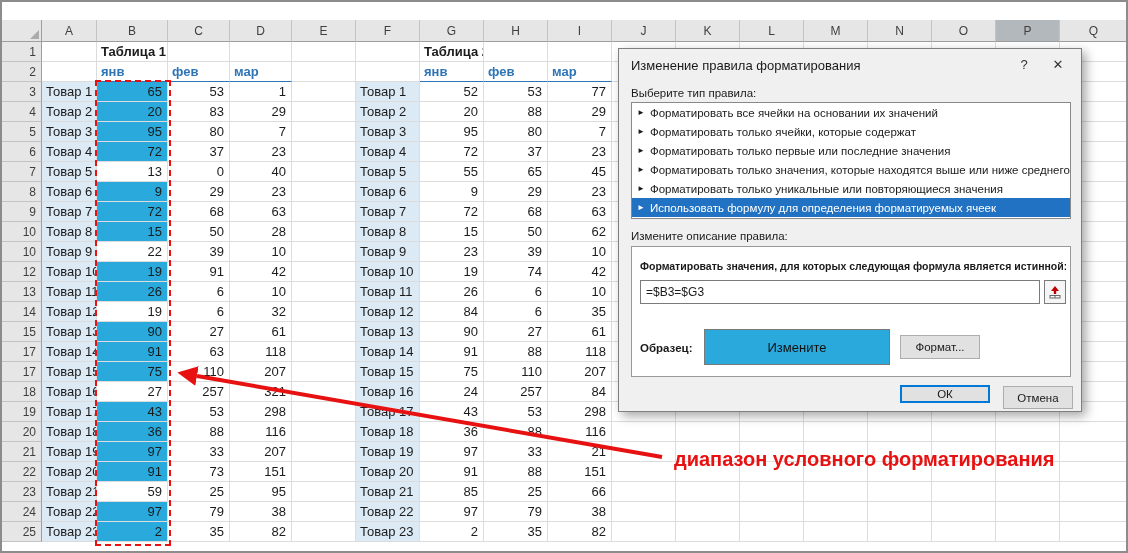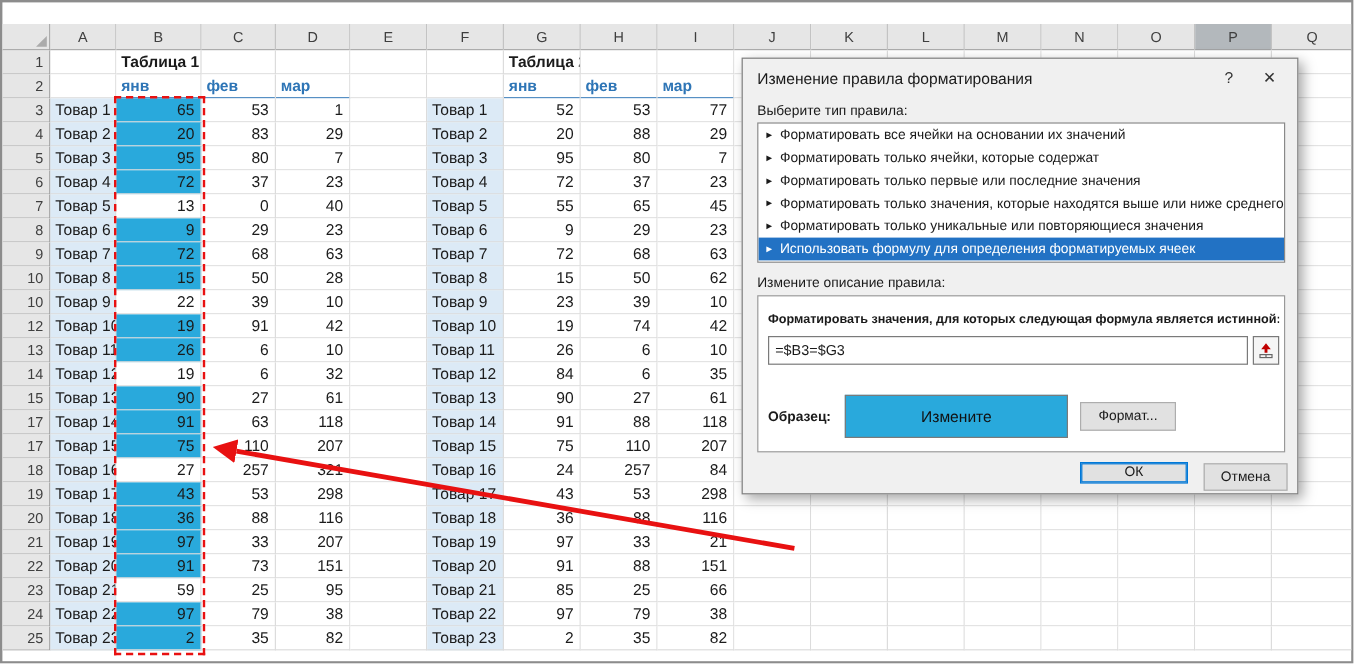--- a/index.html
+++ b/index.html
@@ -543,20 +543,21 @@
 
   <svg id="arrow-svg" width="1128" height="553" viewBox="0 0 1128 553">
     <defs>
       <marker id="ah" markerWidth="5" markerHeight="5" refX="0" refY="2.5" orient="auto" markerUnits="strokeWidth">
         <path id="arrow-head" d="M0,0 L5,2.5 L0,5 Z"></path>
       </marker>
     </defs>
     <line id="arrow-line" x1="660" y1="455" x2="195" y2="374" marker-end="url(#ah)"></line>
   </svg>
 
+  <div id="annotation">диапазон условного форматирования</div>
 
   <div id="dialog">
     <div class="dlg-title">Изменение правила форматирования</div>
     <div class="dlg-help">?</div>
     <div class="dlg-close">✕</div>
 
     <div class="lbl-ruletype">Выберите тип правила:</div>
     <div id="rule-list">
         <div class="rule-item">
           <span class="rule-arrow">►</span>

